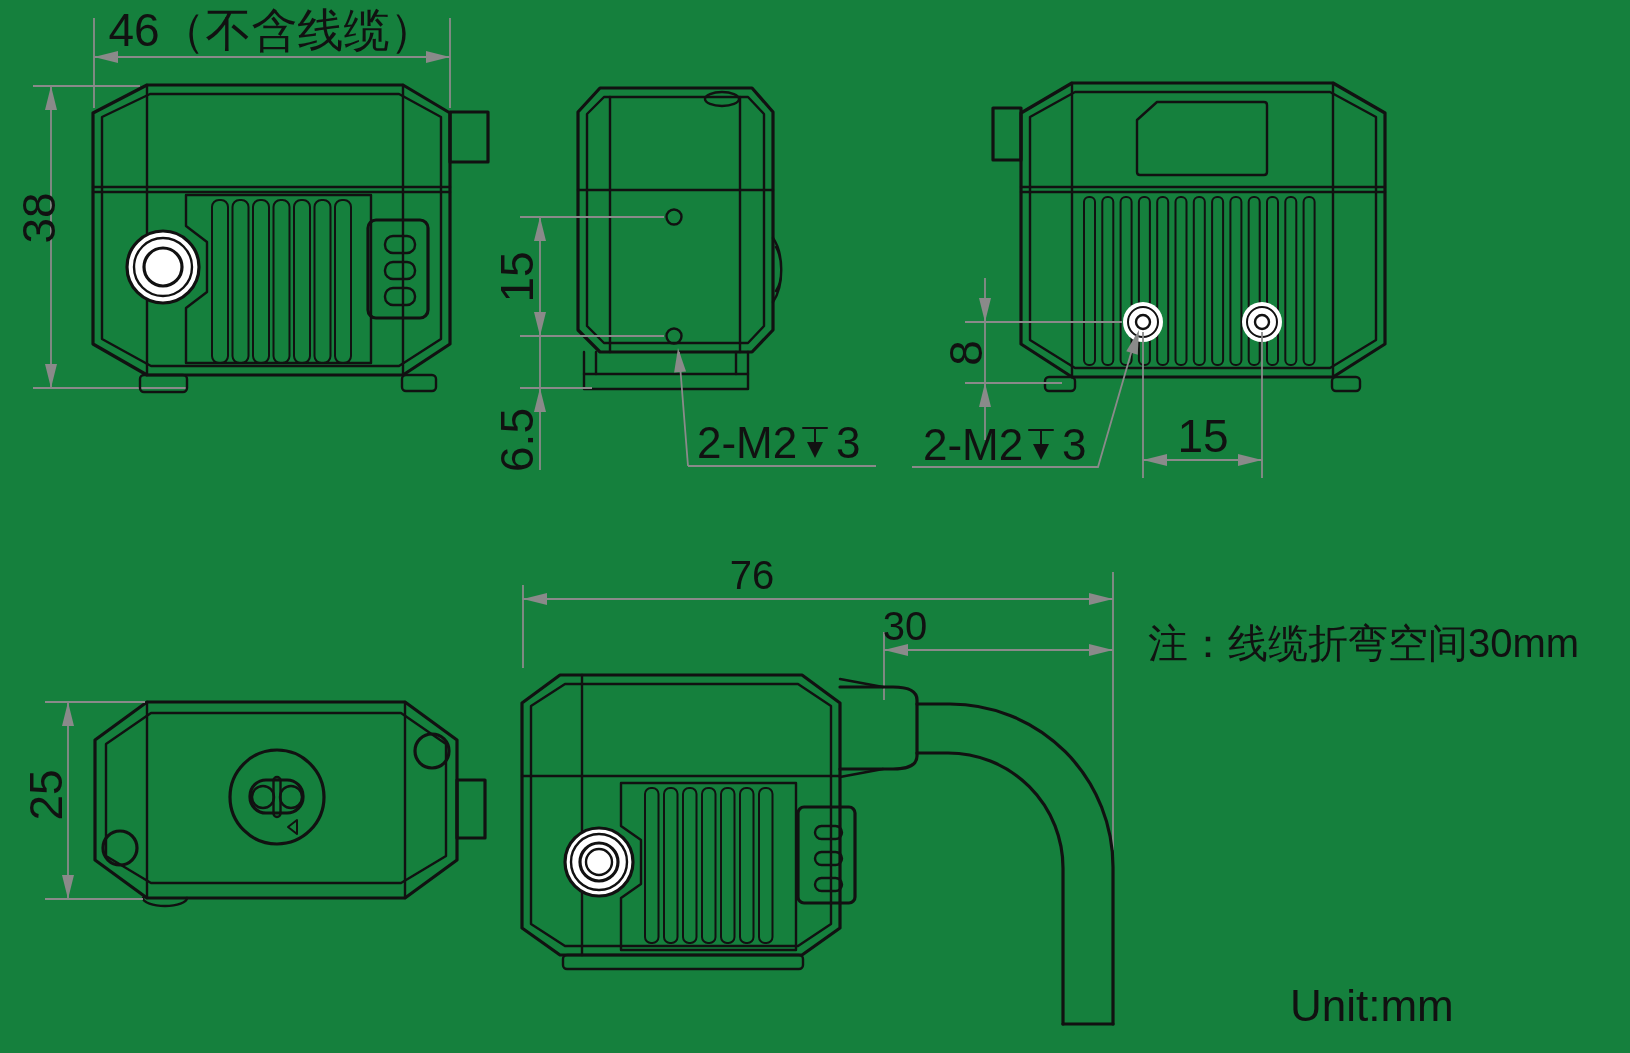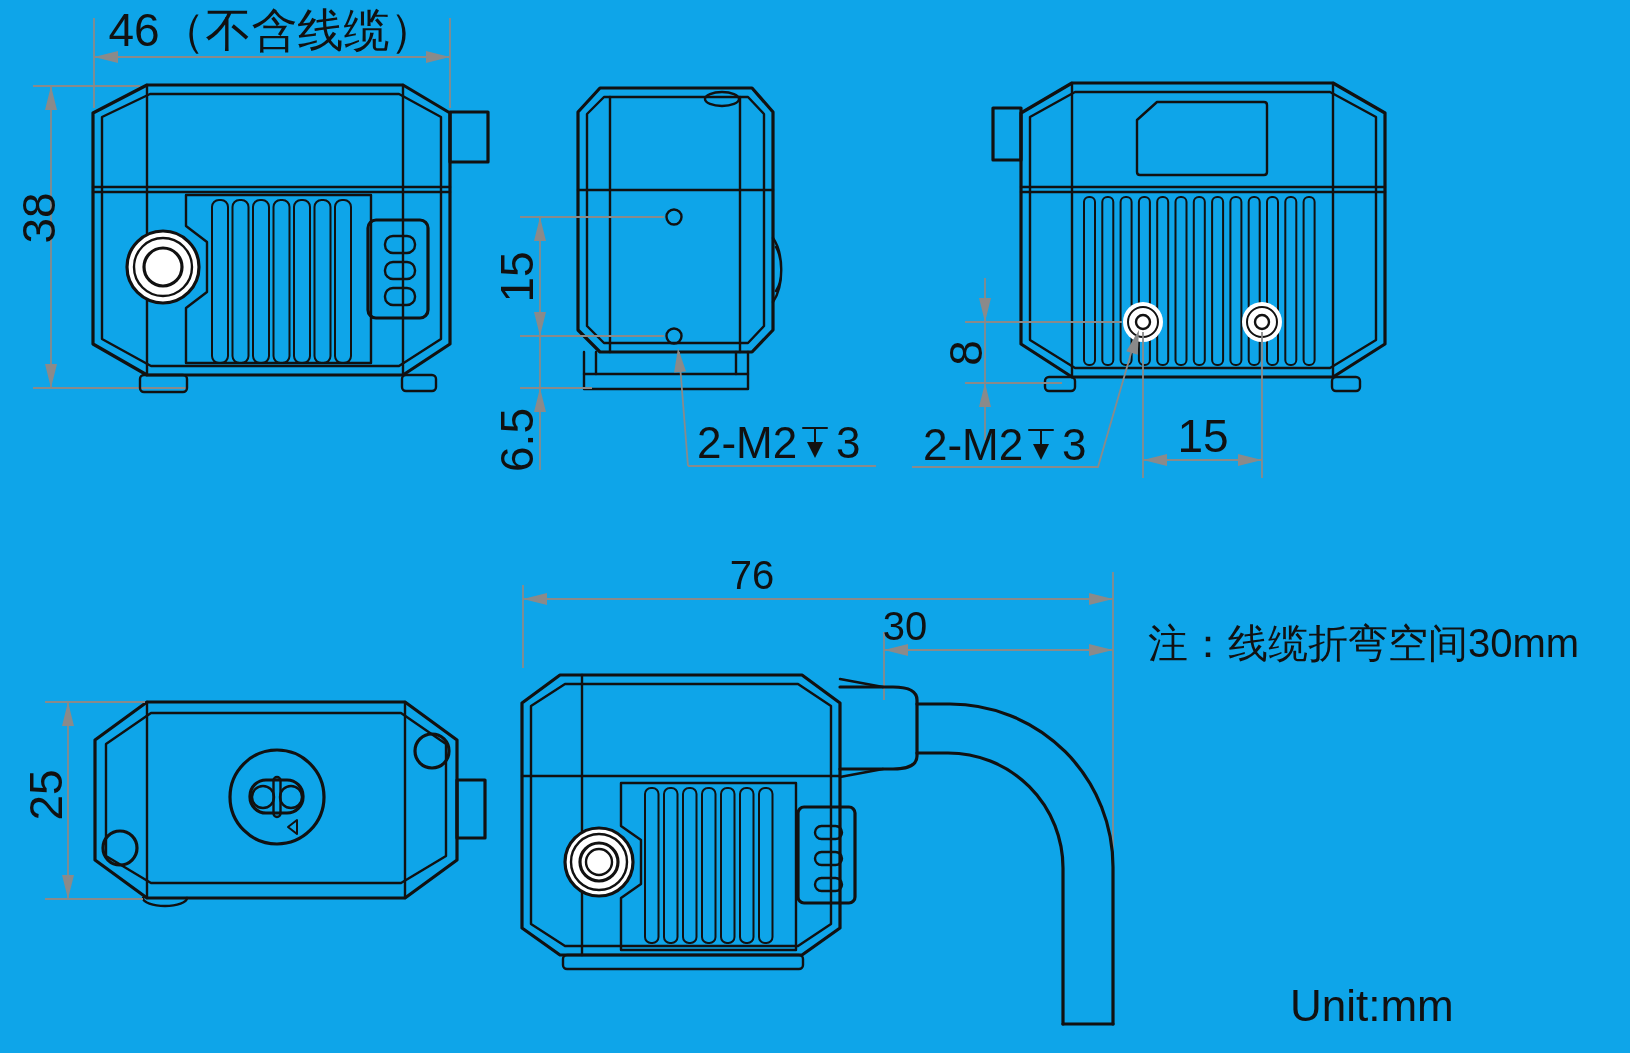--- a/index.html
+++ b/index.html
@@ -1,16 +1,16 @@
 <!DOCTYPE html>
 <html><head>
 <meta charset="utf-8">
 <style>
   html,body{margin:0;padding:0;background:#ffffff;}
-  .stage{width:1630px;height:1053px;background:#0ea5e9;position:relative;overflow:hidden;}
+  .stage{width:1630px;height:1053px;background:#15803d;position:relative;overflow:hidden;}
   svg{display:block;}
   .k {stroke:#111111;fill:none;stroke-width:3.2;stroke-linejoin:round;stroke-linecap:round;}
   .k2{stroke:#111111;fill:none;stroke-width:2.4;stroke-linejoin:round;stroke-linecap:round;}
   .k1{stroke:#111111;fill:none;stroke-width:2;stroke-linejoin:round;stroke-linecap:round;}
   .d {stroke:#8a8a8a;fill:none;stroke-width:1.8;}
   .ar{fill:#8a8a8a;stroke:none;}
   .w {fill:#ffffff;stroke:none;}
   .t {fill:#111111;font-family:"Liberation Sans",sans-serif;}
   .t46{font-size:46px;}
   .t44{font-size:44px;}

